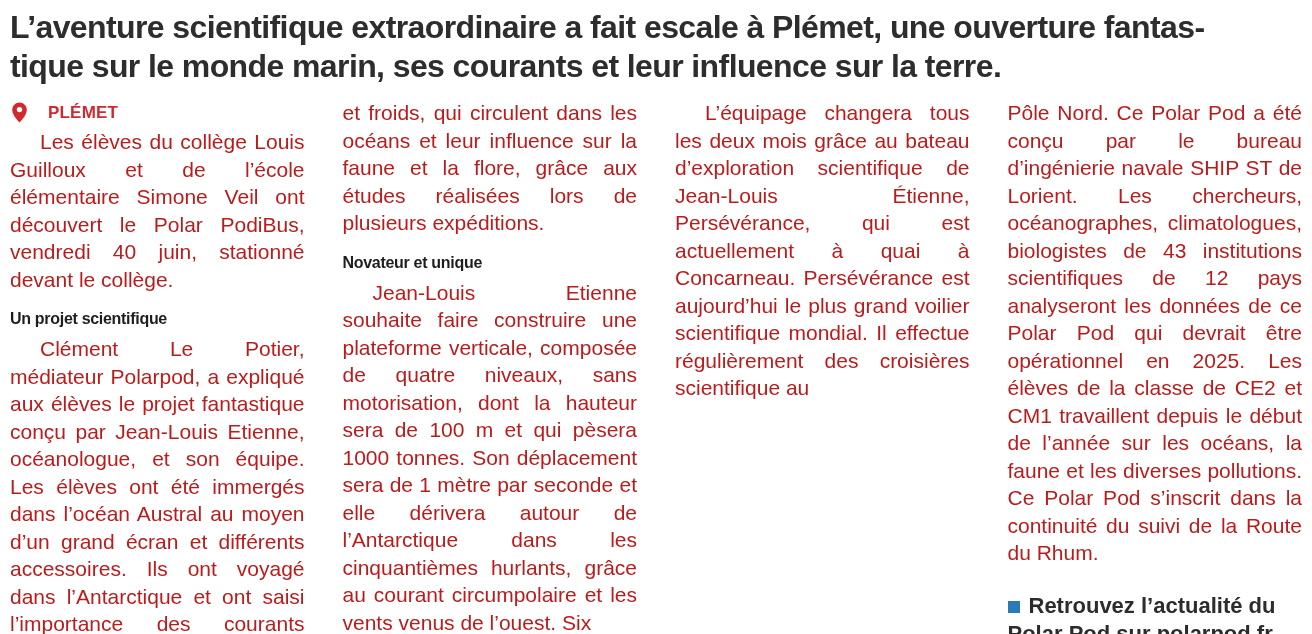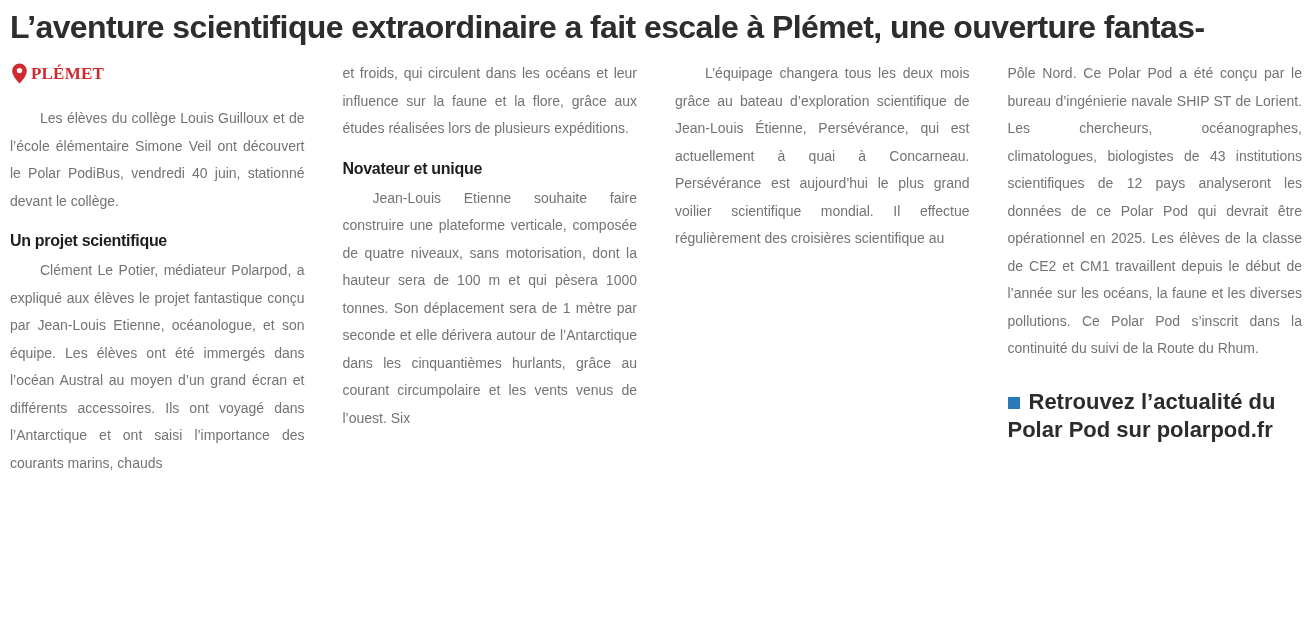--- a/index.html
+++ b/index.html
@@ -29,40 +29,39 @@
   }
   .columns {
     display: grid;
     grid-template-columns: repeat(4, 1fr);
     column-gap: 38px;
     margin-top: 13px;
   }
   .kicker {
     display: flex;
     align-items: center;
-    gap: 2px;
-    margin: 2px 0 20px 0;
-    font-family: Liberation Serif, serif;
+    gap: 19px;
+    margin: 2px 0 4px 0;
   }
   .kicker-label {
     font-size: 17px;
     font-weight: 700;
     color: #d02a2e;
     letter-spacing: 0.2px;
   }
   .pin-icon {
     width: 19px;
     height: 23px;
     flex: 0 0 auto;
   }
   p.body {
     margin: 0;
-    font-size: 14px;
+    font-size: 21px;
     line-height: 27.5px;
-    color: #737373;
+    color: #b91c1c;
     text-align: justify;
   }
   p.indent {
     text-indent: 30px;
   }
   h2.subhead {
     margin: 17px 0 7px 0;
     font-size: 16px;
     font-weight: 700;
     color: #1e1e1e;
@@ -87,20 +86,21 @@
     margin-right: 9px;
   }
 </style>
 </head>
 <body>
 
 <div class="page">
 
   <h1 class="headline" style="margin:0;">
     <div class="headline-line">L’aventure scientifique extraordinaire a fait escale à Plémet, une ouverture fantas-</div>
+    <div class="headline-line">tique sur le monde marin, ses courants et leur influence sur la terre.</div>
   </h1>
 
   <div class="columns">
 
     <div class="col">
       <div class="kicker">
         <svg class="pin-icon" viewBox="0 0 24 28" aria-hidden="true">
           <path d="M12 1.5C6.9 1.5 2.8 5.6 2.8 10.7c0 7.1 9.2 15.8 9.2 15.8s9.2-8.7 9.2-15.8C21.2 5.6 17.1 1.5 12 1.5z" fill="#d02a2e"></path>
           <circle cx="12" cy="10.3" r="3.4" fill="#ffffff"></circle>
         </svg>

